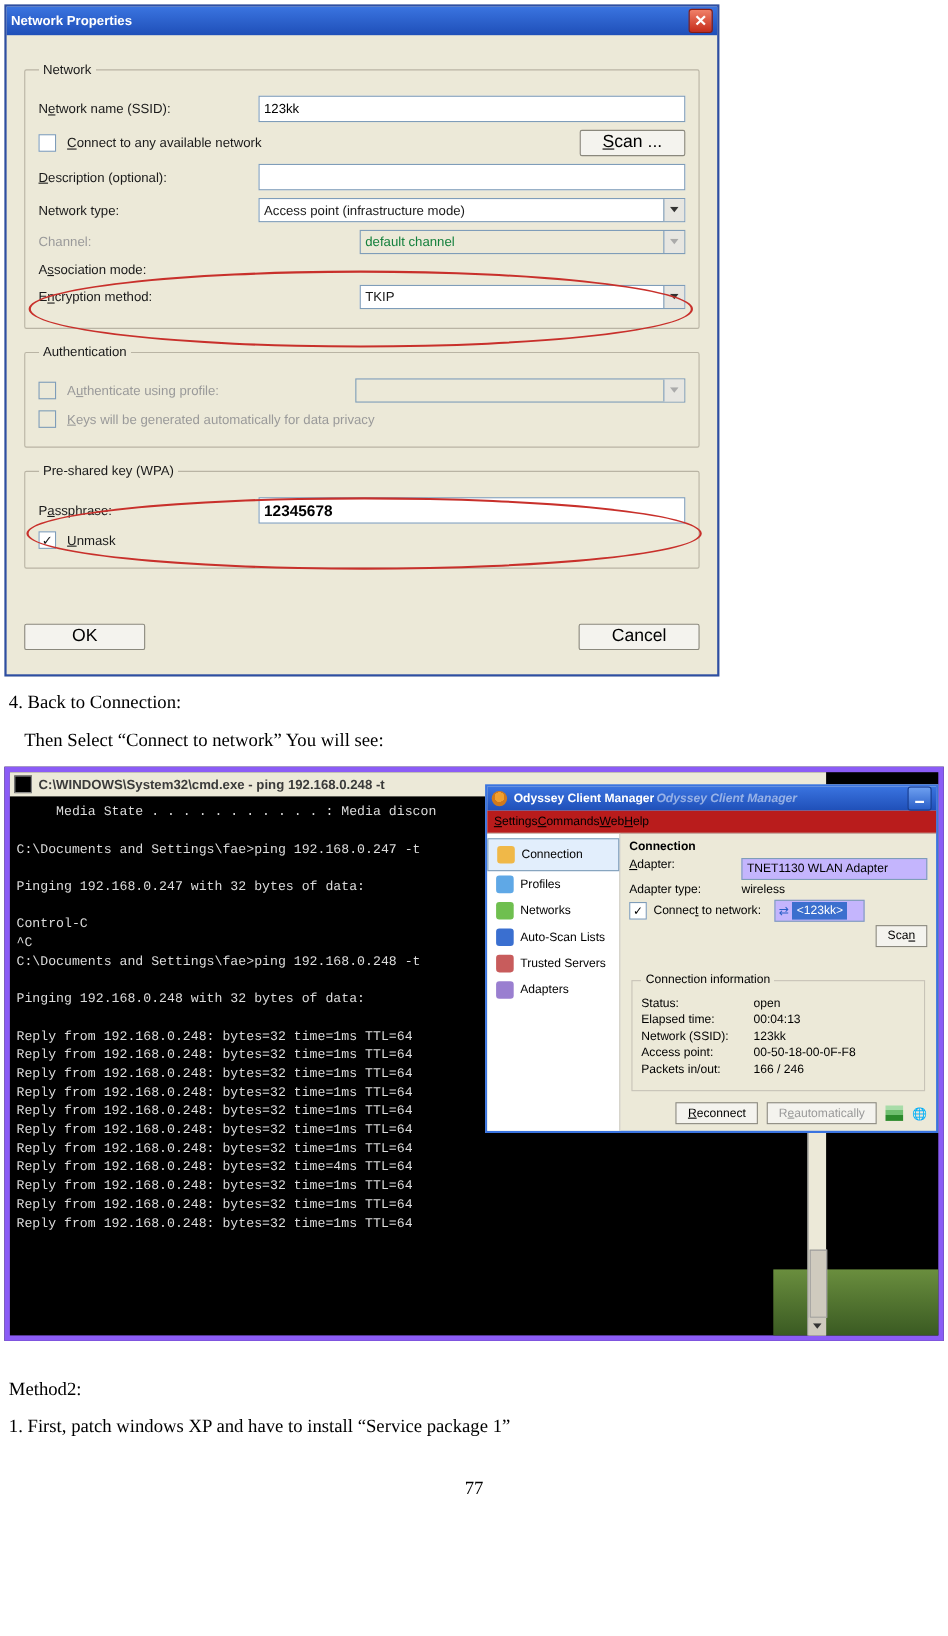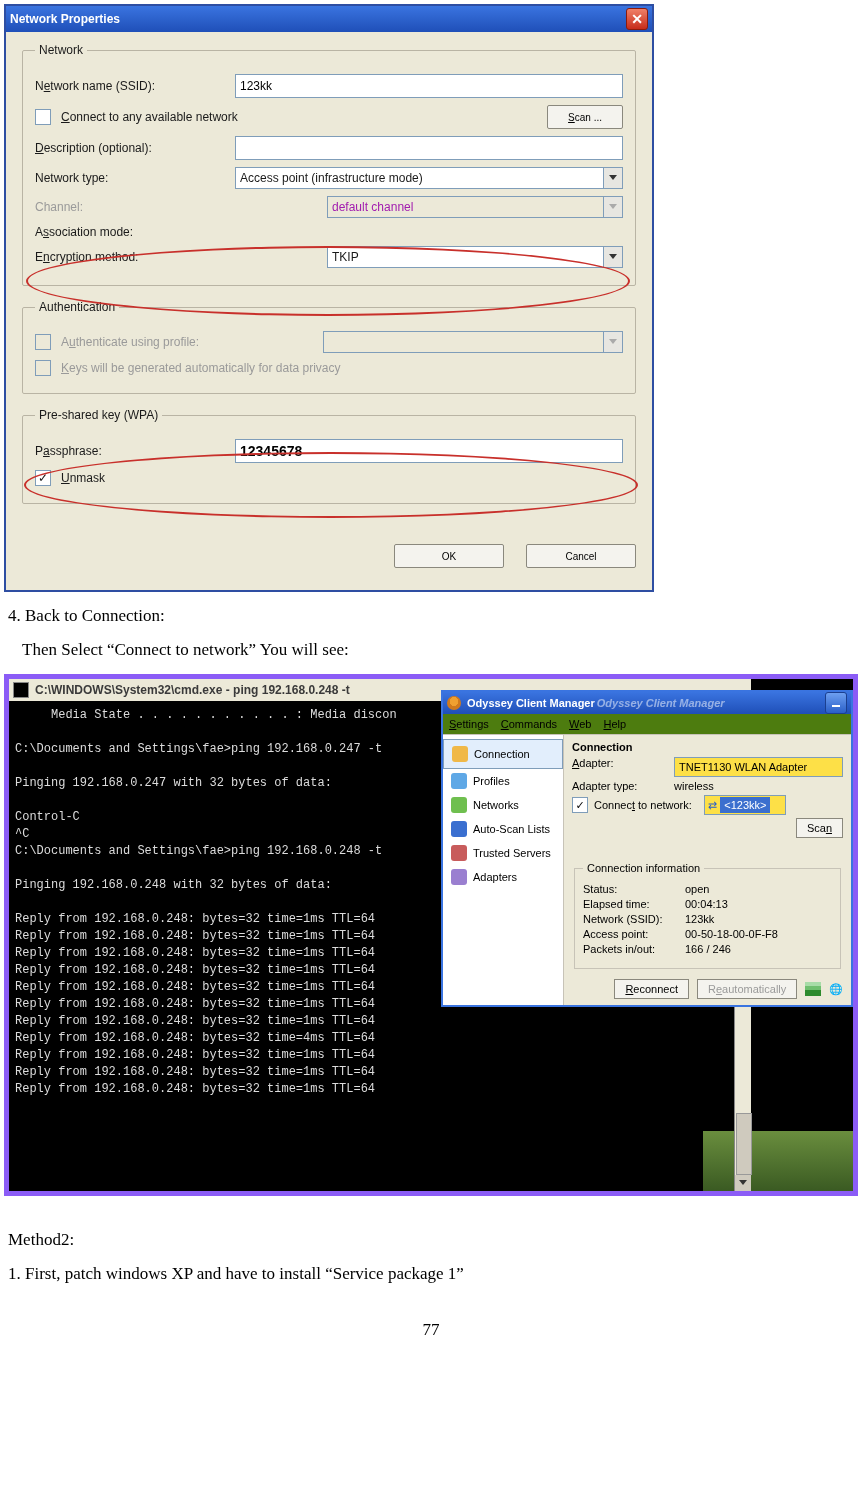--- a/index.html
+++ b/index.html
@@ -1,58 +1,58 @@
 <!DOCTYPE html>
 <html><head>
 <meta charset="utf-8">
 <style>
   body{margin:0;font-family:"Times New Roman",serif;background:#fff;color:#000;width:862px}
   .page{padding:4px 4px 10px 4px}
   .wnd{border:2px solid #2e4ea2;background:#ece9d8;font-family:Tahoma,Arial,sans-serif;font-size:12px;color:#1a1a1a}
   .tbar{display:flex;align-items:center;justify-content:space-between;height:26px;background:linear-gradient(#3a74e0,#1f4fb8);color:#fff;font-weight:bold;padding:0 4px}
   .tbar-left{display:flex;align-items:center;gap:6px}
   .close{width:20px;height:20px;background:linear-gradient(#f08068,#c62c1a);border:1px solid #8a1b0e;border-radius:3px;display:flex;align-items:center;justify-content:center;color:#fff;font-weight:bold;font-size:14px;line-height:1}
-  .cli{padding:7px 16px 22px}
+  .cli{padding:20px 16px 22px}
   fieldset.grp{border:1px solid #b9b4a4;border-radius:2px;margin:4px 0 14px;padding:10px 12px}
   fieldset.grp legend{padding:0 4px;color:#1a1a1a}
   .row{display:flex;align-items:center;margin:7px 0;gap:10px}
   .lbl{width:190px}
   .lbl2{width:282px}
   .ul{text-decoration:underline}
   .txt{flex:1;height:20px;border:1px solid #7f9db9;background:#fff;padding:1px 4px;font-family:Tahoma,Arial,sans-serif;font-size:12px}
   .sel{flex:1;display:flex;align-items:center;border:1px solid #7f9db9;background:#fff;height:20px}
   .sel span.val{flex:1;padding:0 4px}
   .sel .dd{width:18px;height:20px;border-left:1px solid #7f9db9;background:#e7e6e1;display:flex;align-items:center;justify-content:center}
-  .sel.disabled{background:#ece9d8;color:#a21caf}
+  .sel.disabled{background:#ece9d8;color:#15803d}
   .sel.disabled .dd{color:#9a9a9a}
   .chk{width:14px;height:14px;border:1px solid #7f9db9;background:#fff;display:inline-flex;align-items:center;justify-content:center;flex:0 0 14px}
   .chk.d{background:#ece9d8}
-  .btn{height:24px;padding:0 20px;border:1px solid #8a887d;background:#f4f3ee;border-radius:2px;font-family:Tahoma,Arial,sans-serif;font-size:10px}
-  .btns{display:flex;justify-content:flex-end;gap:22px;margin-top:40px}
+  .btn{height:24px;padding:0 20px;border:1px solid #8a887d;background:#f4f3ee;border-radius:2px;font-family:Tahoma,Arial,sans-serif;font-size:16px}
+  .btns{display:flex;justify-content:space-between;gap:22px;margin-top:50px}
   .disabled{color:#9a9a9a}
   .oval{position:absolute;border:2px solid #c8302b;border-radius:50%;pointer-events:none}
   .npwrap{position:relative}
   .bodytext{font-size:17px;margin:14px 4px}
   .sh2{position:relative;border:5px solid #8b5cf6;background:#000;width:844px;height:512px;margin:0 auto}
   .cmdbar{height:22px;background:#ece9d8;display:flex;align-items:center;gap:6px;padding:0 4px;font-family:Tahoma,Arial,sans-serif;font-size:12px;color:#000}
   .cmdicon{width:14px;height:14px;background:#000;border:1px solid #888;display:inline-block}
   .cmdtxt{font-weight:bold;color:#3a3a3a}
   .console{padding:6px;color:#dcdcdc;font-family:"Lucida Console","Courier New",monospace;font-size:12px;line-height:17px;white-space:pre}
   .ocm{position:absolute;top:11px;right:0;width:408px;background:#ece9d8;border:2px solid #3a74e0;font-family:Tahoma,Arial,sans-serif;font-size:11px}
-  .ocm .mbar{display:flex;gap:12px;padding:4px 6px;border-bottom:1px solid #c7c3b7;background:#4d7c0f}
+  .ocm .mbar{display:flex;gap:0;padding:4px 6px;border-bottom:1px solid #c7c3b7;background:#b91c1c}
   .ocm .body{display:flex}
   .ocm .side{width:120px;background:#fff;border-right:1px solid #c7c3b7;padding:4px 0}
   .sitem{display:flex;align-items:center;gap:6px;padding:4px 8px}
   .sitem.sel{background:#e2eefc}
   .sicon{width:16px;height:16px;border-radius:3px;display:inline-block}
   .ocm .main{flex:1;padding:6px 8px}
   .kv{display:flex;margin:3px 0}
   .kv .k{width:102px}
   .small{font-size:11px}
-  .adap{flex:1;border:1px solid #7f9db9;background:#fde047;height:18px;display:flex;align-items:center}
+  .adap{flex:1;border:1px solid #7f9db9;background:#c4b5fd;height:18px;display:flex;align-items:center}
   .adap span.val{flex:1;padding:0 4px}
   .nwbox{display:inline-flex;align-items:center;gap:4px;background:#3b6fce;color:#fff;padding:0 4px;height:16px}
   fieldset.ci{border:1px solid #c7c3b7;margin-top:24px;padding:6px 8px 10px}
   fieldset.ci legend{padding:0 4px}
   .obbtns{display:flex;justify-content:flex-end;gap:8px;margin-top:10px;align-items:center}
   .obtn{height:20px;padding:0 10px;border:1px solid #8a887d;background:#f4f3ee;font-family:Tahoma,Arial,sans-serif;font-size:11px}
   .obtn.d{color:#9a9a9a}
   .sig{display:inline-block;width:16px;height:14px;background:linear-gradient(to top,#2c8a2c 0 40%,#6fbf6f 40% 70%,#a8dca8 70% 100%)}
   .grass{position:absolute;right:0;bottom:0;width:150px;height:60px;background:linear-gradient(#6a8e3e,#3a5a22)}
   .dd svg,.min svg{display:block}

